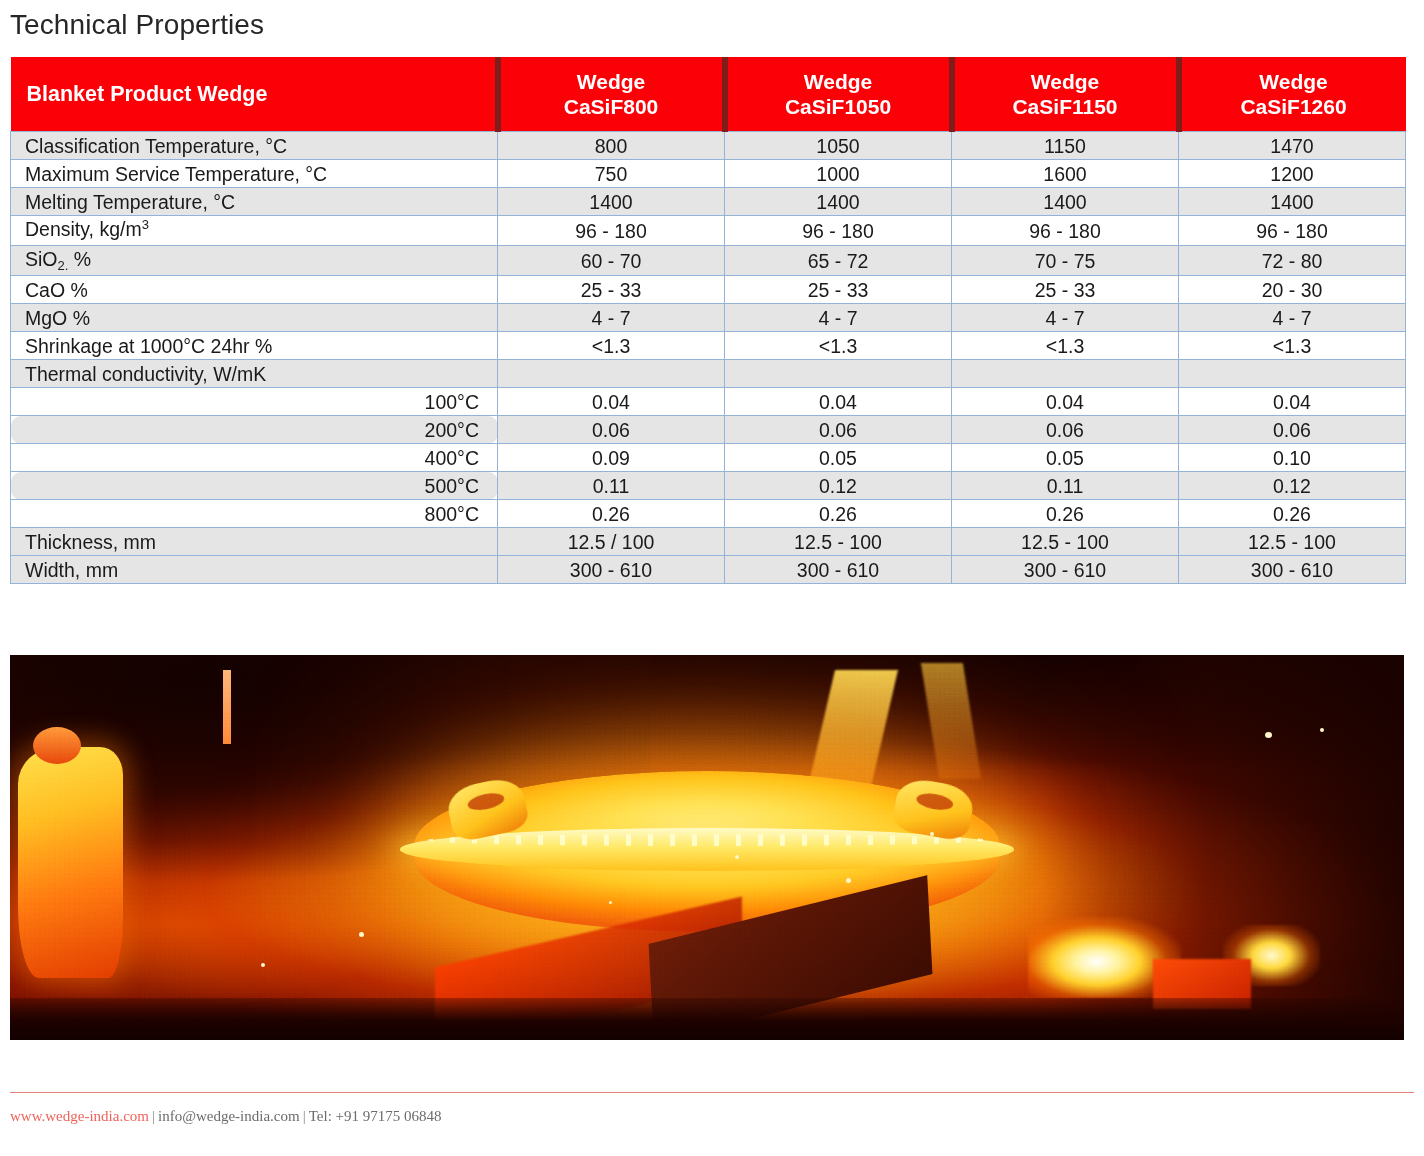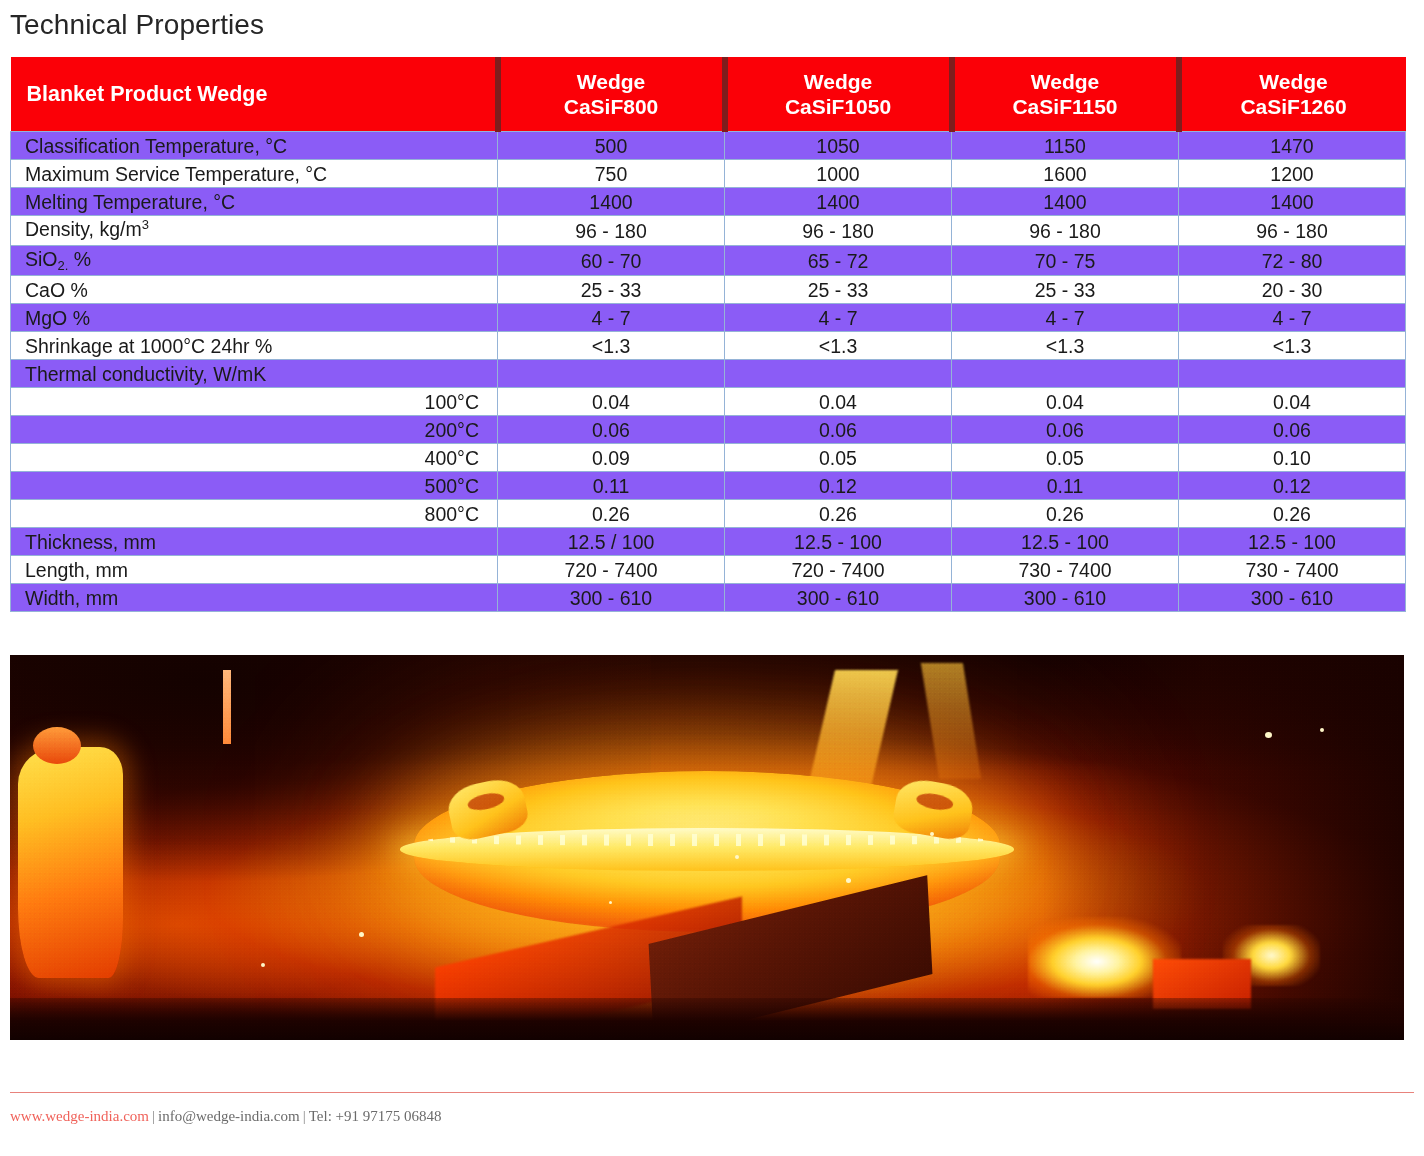--- a/index.html
+++ b/index.html
@@ -95,25 +95,26 @@
   tbody td.lbl {
     text-align: left;
     padding-left: 14px;
     white-space: nowrap;
     border-left: 1px solid #95b3d7;
   }
   tbody td.lbl.indent {
     text-align: right;
     padding-left: 0;
     padding-right: 18px;
+    border-radius: 10px;
   }
   tbody td.val {
     text-align: center;
   }
-  tbody tr.odd td { background: #8b5cf6; }
+  tbody tr.odd td { background: #e5e5e5; }
   tbody tr.even td { background: #ffffff; }
 
   sub.sb { font-size: 13px; vertical-align: baseline; position: relative; top: 4px; }
   sup.sp { font-size: 13px; vertical-align: baseline; position: relative; top: -7px; }
 
   
   .photo {
     position: absolute;
     left: 10px;
     top: 655px;
@@ -330,21 +331,21 @@
           </th>
           <th class="h-prod">
             <span class="l1">Wedge</span>
             <span class="l2">CaSiF1260</span>
           </th>
         </tr>
       </thead>
       <tbody id="tbody">
           <tr class="odd">
             <td class="lbl">Classification Temperature, °C</td>
-            <td class="val">500</td>
+            <td class="val">800</td>
             <td class="val">1050</td>
             <td class="val">1150</td>
             <td class="val">1470</td>
           </tr>
           <tr class="even">
             <td class="lbl">Maximum Service Temperature, °C</td>
             <td class="val">750</td>
             <td class="val">1000</td>
             <td class="val">1600</td>
             <td class="val">1200</td>
@@ -432,27 +433,20 @@
             <td class="val">0.26</td>
             <td class="val">0.26</td>
             <td class="val">0.26</td>
           </tr>
           <tr class="odd">
             <td class="lbl">Thickness, mm</td>
             <td class="val">12.5 / 100</td>
             <td class="val">12.5 - 100</td>
             <td class="val">12.5 - 100</td>
             <td class="val">12.5 - 100</td>
-          </tr>
-          <tr class="even">
-            <td class="lbl">Length, mm</td>
-            <td class="val">720 - 7400</td>
-            <td class="val">720 - 7400</td>
-            <td class="val">730 - 7400</td>
-            <td class="val">730 - 7400</td>
           </tr>
           <tr class="odd">
             <td class="lbl">Width, mm</td>
             <td class="val">300 - 610</td>
             <td class="val">300 - 610</td>
             <td class="val">300 - 610</td>
             <td class="val">300 - 610</td>
           </tr>
         </tbody>
     </table>

